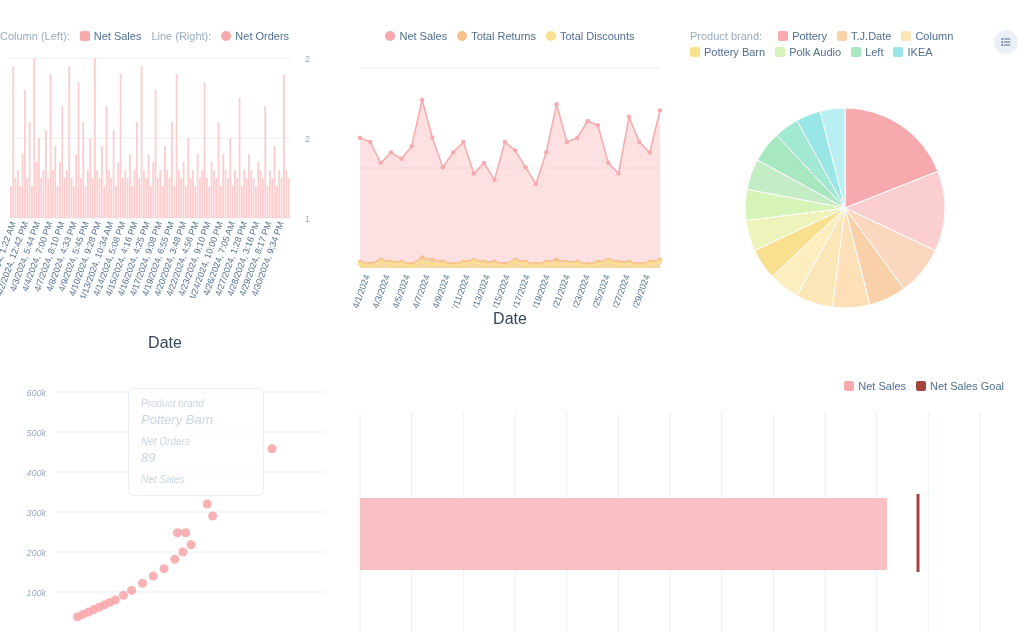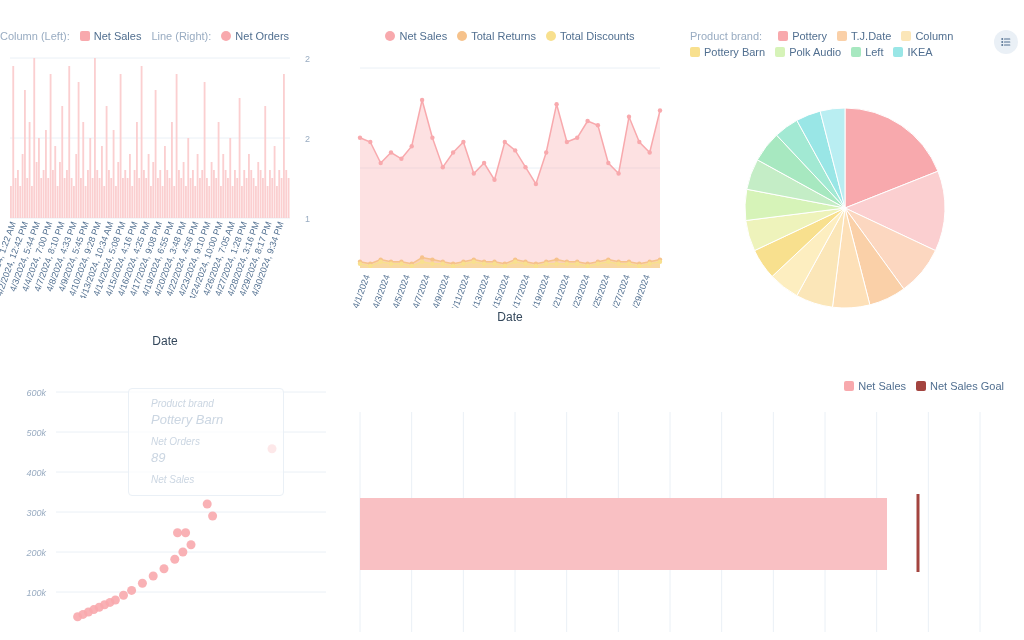--- a/index.html
+++ b/index.html
@@ -10,26 +10,26 @@
   .p2{left:340px;top:30px;width:340px;height:320px;}
   .p3{left:690px;top:30px;width:334px;height:320px;}
   .p4{left:0px;top:380px;width:340px;height:260px;font-style:italic;}
   .p5{left:340px;top:380px;width:684px;height:260px;}
   
   .legend{font-size:11px;color:#516f90;display:flex;align-items:center;flex-wrap:wrap;gap:4px 10px;}
   .legend .sw{width:10px;height:10px;border-radius:2px;display:inline-block;margin-right:4px;vertical-align:middle;}
   .legend .dot{width:10px;height:10px;border-radius:50%;display:inline-block;margin-right:4px;vertical-align:middle;}
   .legend .muted{color:#99acc2;}
   .legend .item{display:inline-flex;align-items:center;}
-  .axis-title{font-size:12px;color:#33475b;text-align:center;}
+  .axis-title{font-size:16px;color:#33475b;text-align:center;}
   .more-btn{position:absolute;right:6px;top:0;width:24px;height:24px;border-radius:12px;background:#eaf0f6;display:flex;align-items:center;justify-content:center;color:#516f90;cursor:pointer;font-size:12px;}
   svg text{font-family:inherit;}
   .xcat text{font-size:9px;fill:#516f90;}
   .ytick text{font-size:9px;fill:#99acc2;}
-  .tooltip{position:absolute;left:128px;top:8px;width:110px;background:rgba(255,255,255,.7);border:1px solid #eaf0f6;border-radius:4px;padding:8px 22px;box-shadow:0 0 0 rgba(0,0,0,0);color:#cbd6e2;font-size:10px;line-height:1.4;pointer-events:none;}
+  .tooltip{position:absolute;left:128px;top:8px;width:110px;background:rgba(255,255,255,.7);border:1px solid #eaf0f6;border-radius:4px;padding:8px 12px;box-shadow:0 0 0 rgba(0,0,0,0);color:#cbd6e2;font-size:10px;line-height:1.4;pointer-events:none;}
   .tooltip .big{font-size:13px;color:#cbd6e2;}
 </style>
 </head>
 <body>
 
 <div class="page">
 
   <div class="panel p1">
     <div class="legend" style="justify-content:flex-start;margin-bottom:6px;padding:0 0;">
       <span class="muted">Column (Left):</span>

